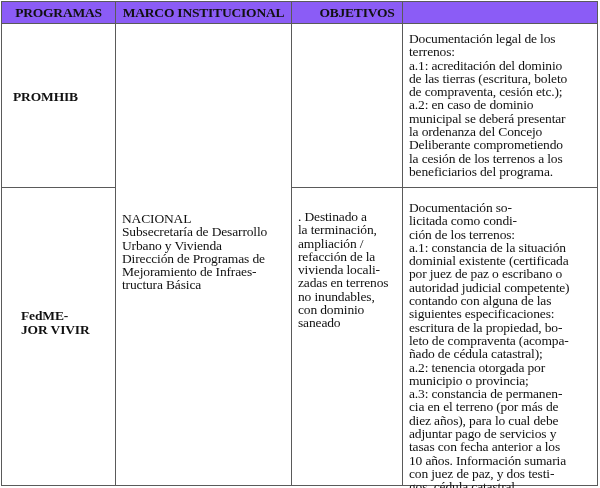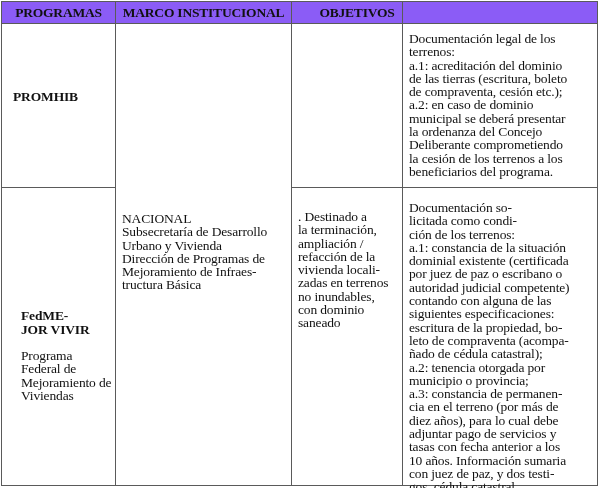--- a/index.html
+++ b/index.html
@@ -66,24 +66,20 @@
   <div class="cell" style="left:120px;top:210px;width:168px;">NACIONAL
 Subsecretaría de Desarrollo
 Urbano y Vivienda
 Dirección de Programas de
 Mejoramiento de Infraes-
 tructura Básica</div>
 
   <div class="cell" style="left:19px;top:294px;width:104px;">
     <div class="bold">FedME-
 JOR VIVIR</div>
-    <div>Programa
-Federal de
-Mejoramiento de
-Viviendas</div>
   </div>
   <div class="cell" style="left:296px;top:208px;width:104px;">. Destinado a
 la terminación,
 ampliación /
 refacción de la
 vivienda locali-
 zadas en terrenos
 no inundables,
 con dominio
 saneado</div>

